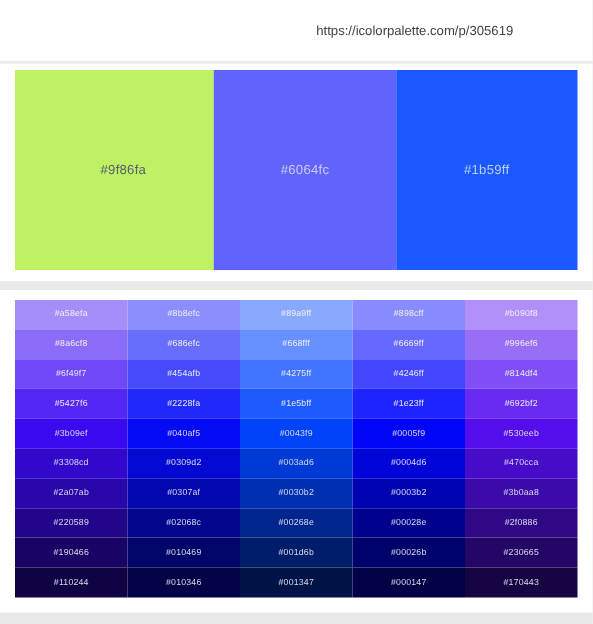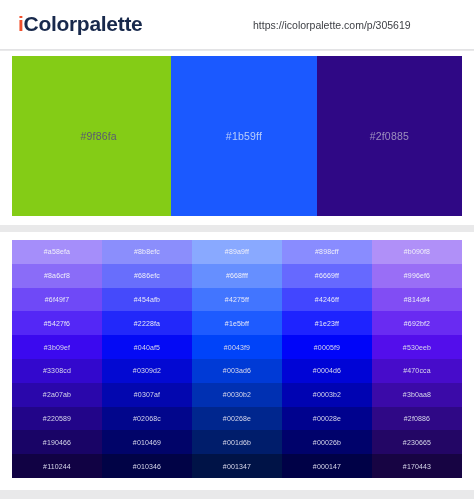--- a/index.html
+++ b/index.html
@@ -118,37 +118,34 @@
     white-space: nowrap;
     color: #dcdcea;
   }
 </style>
 </head>
 <body>
 
 <div class="page">
 
   <div class="header">
-    <div class="logo">
-      <span class="logo-i">i</span><span class="logo-rest">Colorpalette</span>
-    </div>
     <div class="header-url">https://icolorpalette.com/p/305619</div>
   </div>
 
   <div class="band-wrap">
     <div class="band">
-        <div class="band-cell" style="background: #84cc16; padding-left: 14px;">
+        <div class="band-cell" style="background: #bef264; padding-left: 14px;">
           <span class="band-label" style="color: rgb(90, 90, 114);">#9f86fa</span>
+        </div>
+        <div class="band-cell" style="background: rgb(96, 100, 252);">
+          <span class="band-label" style="color: rgb(201, 203, 242);">#6064fc</span>
         </div>
         <div class="band-cell" style="background: rgb(27, 89, 255); text-align: center;">
           <span class="band-label" style="color: rgb(185, 205, 251);">#1b59ff</span>
         </div>
-        <div class="band-cell" style="background: rgb(47, 8, 133);">
-          <span class="band-label" style="color: rgb(157, 143, 190);">#2f0885</span>
-        </div>
       </div>
   </div>
 
   <div class="grid-wrap">
     <div class="grid">
         <div class="grid-row">
           <div class="grid-cell" style="background: rgb(165, 142, 250);">
             <span class="grid-label" style="color: rgb(240, 240, 250);">#a58efa</span>
           </div>
           <div class="grid-cell" style="background: rgb(139, 142, 252);">

